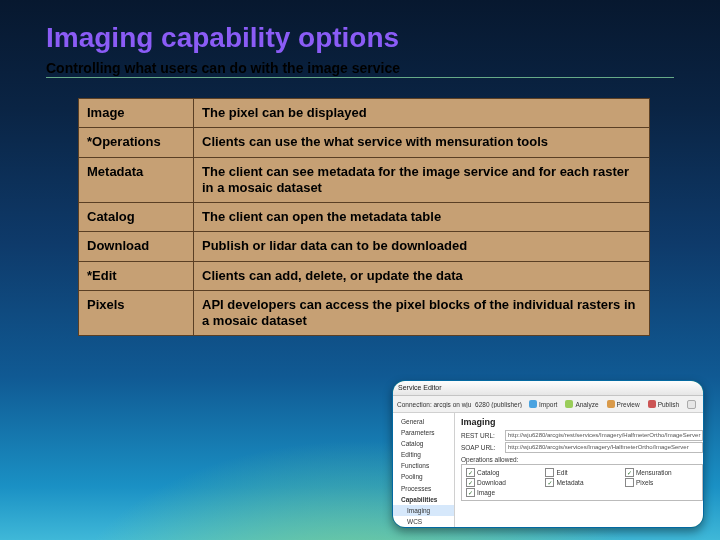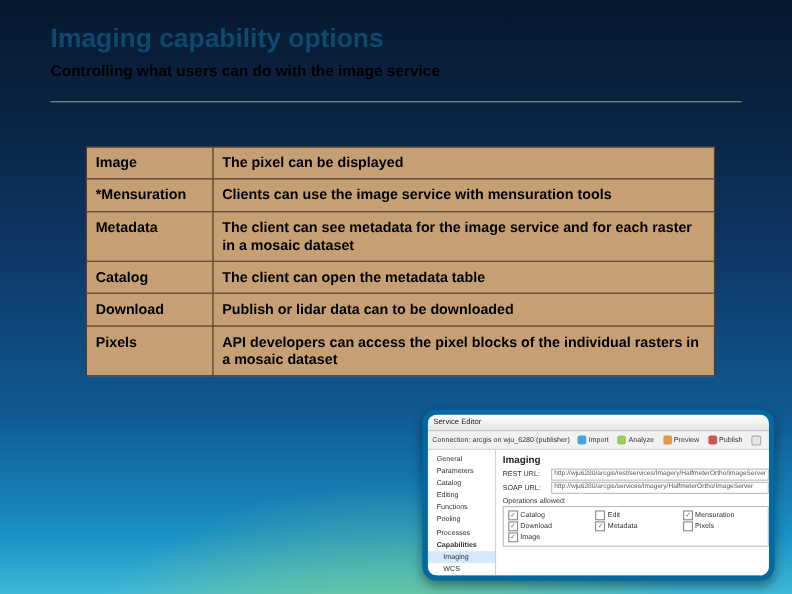--- a/index.html
+++ b/index.html
@@ -11,31 +11,31 @@
     font-family:Arial,Helvetica,sans-serif;
     color:#000;
     position:relative;
     overflow:hidden;
   }
   .content{
     padding:22px 46px 0 46px;
   }
   h1{
     margin:0 0 6px 0;
-    font-size:24px;
-    font-weight:bold;
-    color:#0c4a6e;
+    font-size:28px;
+    font-weight:bold;
+    color:#8b5cf6;
   }
   .subtitle{
     font-size:14px;
     font-weight:bold;
     color:#000;
     border-bottom:1px solid #6a8;
-    padding-bottom:20px;
-    margin-bottom:40px;
+    padding-bottom:1px;
+    margin-bottom:20px;
     display:block;
   }
   table.caps{
     border-collapse:collapse;
     margin-left:32px;
     width:572px;
     border:1px solid #5a3f24;
   }
   table.caps td{
     border:1px solid #5a3f24;
@@ -51,22 +51,22 @@
     white-space:nowrap;
   }
 
   
   .editor{
     position:absolute;
     right:16px;
     bottom:12px;
     width:310px;
     height:146px;
-    background:#f0abfc;
-    border:5px solid #0369a1;
+    background:#15803d;
+    border:1px solid #0369a1;
     border-radius:13px;
     box-shadow:0 4px 10px rgba(0,0,0,0.4);
     font-size:7px;
     color:#333;
     overflow:hidden;
   }
   .editor .titlebar{
     height:14px;
     background:linear-gradient(#fdfdfd,#e6e6e6);
     border-bottom:1px solid #c4c4c4;
@@ -168,34 +168,38 @@
   <h1>Imaging capability options</h1>
   <span class="subtitle">Controlling what users can do with the image service</span>
 
   <table class="caps">
     <tbody id="caps-body">
         <tr>
           <td class="name">Image</td>
           <td>The pixel can be displayed</td>
         </tr>
         <tr>
-          <td class="name">*Mensuration</td>
-          <td>Clients can use the image service with mensuration tools</td>
+          <td class="name">*Operations</td>
+          <td>Clients can use the what service with mensuration tools</td>
         </tr>
         <tr>
           <td class="name">Metadata</td>
           <td>The client can see metadata for the image service and for each raster in a mosaic dataset</td>
         </tr>
         <tr>
           <td class="name">Catalog</td>
           <td>The client can open the metadata table</td>
         </tr>
         <tr>
           <td class="name">Download</td>
           <td>Publish or lidar data can to be downloaded</td>
+        </tr>
+        <tr>
+          <td class="name">*Edit</td>
+          <td>Clients can add, delete, or update the data</td>
         </tr>
         <tr>
           <td class="name">Pixels</td>
           <td>API developers can access the pixel blocks of the individual rasters in a mosaic dataset</td>
         </tr>
       </tbody>
   </table>
 </div>
 
 <div class="editor">

